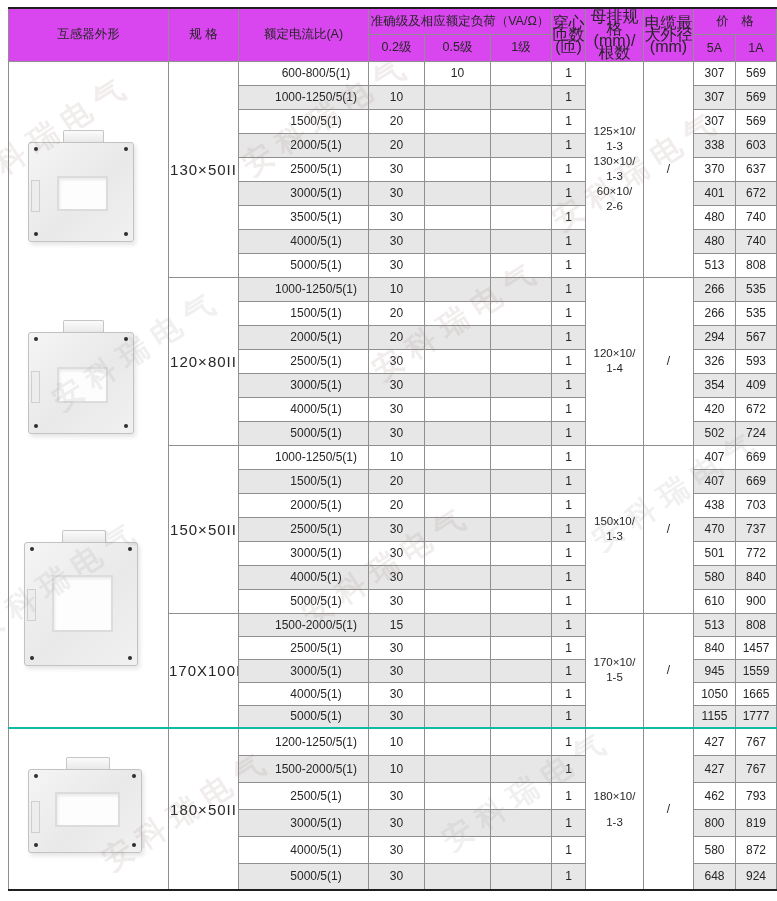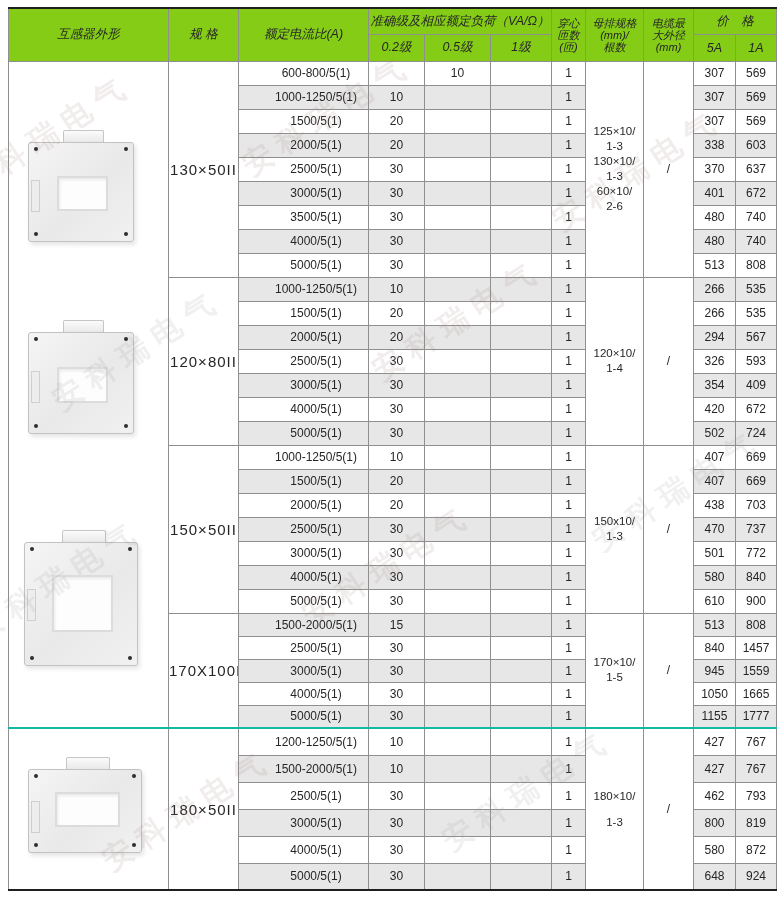--- a/index.html
+++ b/index.html
@@ -21,22 +21,22 @@
   .wm:nth-of-type(9){left:90px;top:790px;}
   .wm:nth-of-type(10){left:430px;top:770px;color:rgba(150,150,150,0.14);}
 
   
   table.spec{position:absolute;left:8px;top:7px;width:768px;border-collapse:collapse;table-layout:fixed;
     border-top:2px solid #1f1f1f;border-bottom:2px solid #1f1f1f;}
   td,th{border:1px solid #8f8f8f;padding:0;margin:0;text-align:center;vertical-align:middle;
     font-size:12px;color:#262626;font-weight:normal;overflow:hidden;}
   thead tr.h1{height:26px;}
   thead tr.h2{height:27px;}
-  th.ml{white-space:pre-line;line-height:12px;font-size:11px;}
-  th{background:#84cc16;font-size:12.5px;font-style:italic;}
+  th.ml{white-space:pre-line;line-height:12px;font-size:16px;}
+  th{background:#d946ef;font-size:12.5px;}
   tbody tr{background:#fff;}
   tbody tr.gray td{background:#e7e7e7;}
   tbody tr td.shape-cell,tbody tr td.spec-cell,tbody tr td.busbar-cell,tbody tr td.cable-cell{background:#fff;}
   tr.sec-start td{border-top:1px solid #6d6d6d;}
   tr.group-start td{border-top:2px solid #14b8a6;}
   tr.sec0,tr.sec1,tr.sec2{height:24px;}
   tr.sec3{height:23px;}
   tr.sec4{height:27px;}
   td.spec-cell{font-size:15px;letter-spacing:1px;}
   td.busbar-cell{white-space:pre-line;line-height:15px;font-size:11.5px;}

